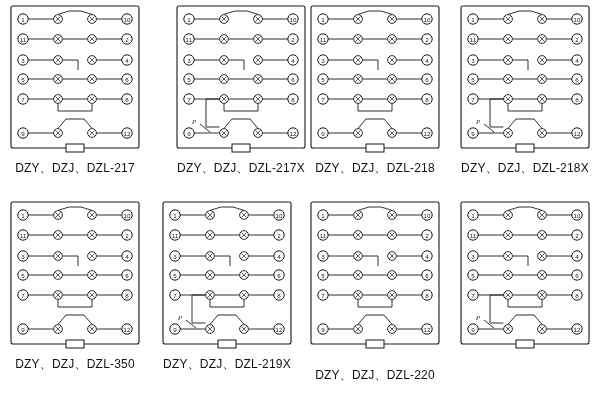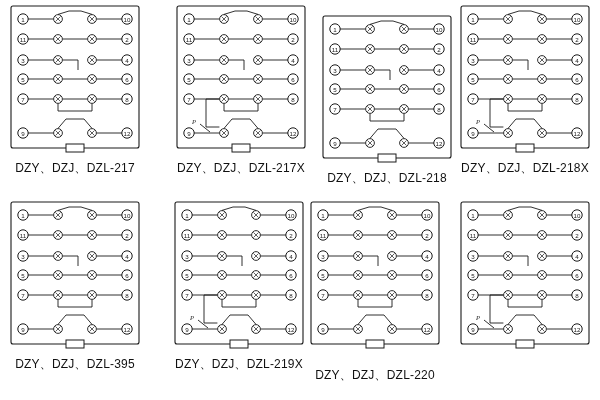--- a/index.html
+++ b/index.html
@@ -191,21 +191,21 @@
           <path d="M58,128.4 L66,119" stroke="#1a1a1a" stroke-width="0.9" fill="none"></path>
           <path d="M92,128.4 L84,119" stroke="#1a1a1a" stroke-width="0.9" fill="none"></path>
           <path d="M66,119 L84,119" stroke="#1a1a1a" stroke-width="0.9" fill="none"></path>
           <path d="M53.4,99 L40,99 L40,127 L53.4,127" stroke="#1a1a1a" stroke-width="0.9" fill="none"></path>
           <path d="M34,124 L44,132" stroke="#1a1a1a" stroke-width="0.9" fill="none"></path>
           <text x="28" y="124" font-size="6.4" fill="#1a1a1a" stroke="none" text-anchor="middle" font-style="italic" font-family="&quot;Liberation Serif&quot;, serif">P</text>
         </g>
       </svg>
       <div class="caption" style="top: 160px;">DZY、DZJ、DZL-217X</div>
     </div>
-    <div class="cell" style="left: 312px; top: 0px; margin-top: 10px;">
+    <div class="cell" style="left: 300px; top: 0px;">
       <svg width="150" height="160" viewBox="0 0 150 160" class="diagram-svg">
         <g stroke="#1a1a1a" fill="none" stroke-width="0.9">
           <rect x="11" y="6" width="128" height="142" rx="2" ry="2" fill="#ffffff" stroke="#1a1a1a" stroke-width="1.1"></rect>
           <rect x="66" y="144" width="18" height="8" fill="#ffffff" stroke="#1a1a1a" stroke-width="1"></rect>
           <circle cx="23" cy="19" r="5.2" fill="#ffffff" stroke="#1a1a1a" stroke-width="1"></circle>
           <text x="23" y="21.6" font-size="6.2" fill="#1a1a1a" stroke="none" text-anchor="middle" font-family="&quot;Liberation Sans&quot;, sans-serif">1</text>
           <circle cx="23" cy="39" r="5.2" fill="#ffffff" stroke="#1a1a1a" stroke-width="1"></circle>
           <text x="23" y="41.6" font-size="6.2" fill="#1a1a1a" stroke="none" text-anchor="middle" font-family="&quot;Liberation Sans&quot;, sans-serif">11</text>
           <circle cx="23" cy="60" r="5.2" fill="#ffffff" stroke="#1a1a1a" stroke-width="1"></circle>
           <text x="23" y="62.6" font-size="6.2" fill="#1a1a1a" stroke="none" text-anchor="middle" font-family="&quot;Liberation Sans&quot;, sans-serif">3</text>
@@ -429,23 +429,23 @@
           <path d="M55.4,130.4L60.6,135.6M60.6,130.4L55.4,135.6" stroke="#1a1a1a" stroke-width="0.7"></path>
           <circle cx="92" cy="133" r="4.4" fill="#ffffff" stroke="#1a1a1a" stroke-width="0.9"></circle>
           <path d="M89.4,130.4L94.6,135.6M94.6,130.4L89.4,135.6" stroke="#1a1a1a" stroke-width="0.7"></path>
           <path d="M28,133 L53.4,133" stroke="#1a1a1a" stroke-width="0.9" fill="none"></path>
           <path d="M96.6,133 L122,133" stroke="#1a1a1a" stroke-width="0.9" fill="none"></path>
           <path d="M58,128.4 L66,119" stroke="#1a1a1a" stroke-width="0.9" fill="none"></path>
           <path d="M92,128.4 L84,119" stroke="#1a1a1a" stroke-width="0.9" fill="none"></path>
           <path d="M66,119 L84,119" stroke="#1a1a1a" stroke-width="0.9" fill="none"></path>
         </g>
       </svg>
-      <div class="caption" style="top: 160px;">DZY、DZJ、DZL-395</div>
-    </div>
-    <div class="cell" style="left: 164px; top: 196px;">
+      <div class="caption" style="top: 160px;">DZY、DZJ、DZL-350</div>
+    </div>
+    <div class="cell" style="left: 152px; top: 196px;">
       <svg width="150" height="160" viewBox="0 0 150 160" class="diagram-svg">
         <g stroke="#1a1a1a" fill="none" stroke-width="0.9">
           <rect x="11" y="6" width="128" height="142" rx="2" ry="2" fill="#ffffff" stroke="#1a1a1a" stroke-width="1.1"></rect>
           <rect x="66" y="144" width="18" height="8" fill="#ffffff" stroke="#1a1a1a" stroke-width="1"></rect>
           <circle cx="23" cy="19" r="5.2" fill="#ffffff" stroke="#1a1a1a" stroke-width="1"></circle>
           <text x="23" y="21.6" font-size="6.2" fill="#1a1a1a" stroke="none" text-anchor="middle" font-family="&quot;Liberation Sans&quot;, sans-serif">1</text>
           <circle cx="23" cy="39" r="5.2" fill="#ffffff" stroke="#1a1a1a" stroke-width="1"></circle>
           <text x="23" y="41.6" font-size="6.2" fill="#1a1a1a" stroke="none" text-anchor="middle" font-family="&quot;Liberation Sans&quot;, sans-serif">11</text>
           <circle cx="23" cy="60" r="5.2" fill="#ffffff" stroke="#1a1a1a" stroke-width="1"></circle>
           <text x="23" y="62.6" font-size="6.2" fill="#1a1a1a" stroke="none" text-anchor="middle" font-family="&quot;Liberation Sans&quot;, sans-serif">3</text>

